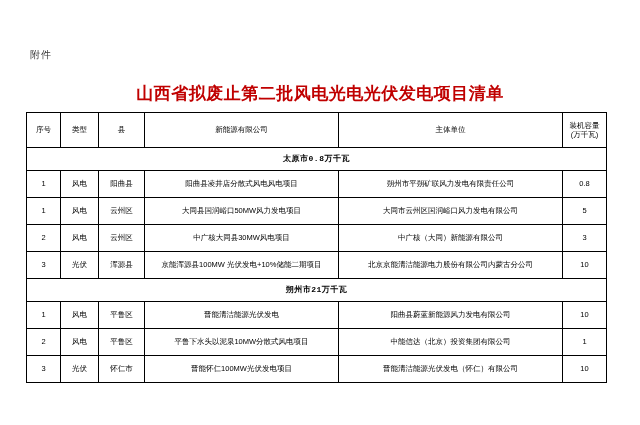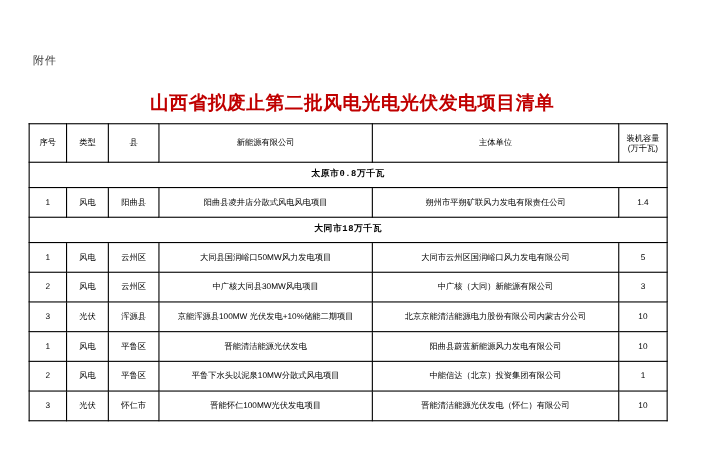--- a/index.html
+++ b/index.html
@@ -134,85 +134,85 @@
           <td class="data-cell">
             <span class="cell-text">阳曲县</span>
           </td>
           <td class="data-cell">
             <span class="cell-text">阳曲县凌井店分散式风电风电项目</span>
           </td>
           <td class="data-cell">
             <span class="cell-text">朔州市平朔矿联风力发电有限责任公司</span>
           </td>
           <td class="data-cell">
-            <span class="cell-text">1.4</span>
+            <span class="cell-text">0.8</span>
+          </td>
+        </tr>
+        <tr>
+          <td class="data-cell">
+            <span class="cell-text">1</span>
+          </td>
+          <td class="data-cell">
+            <span class="cell-text">风电</span>
+          </td>
+          <td class="data-cell">
+            <span class="cell-text">云州区</span>
+          </td>
+          <td class="data-cell">
+            <span class="cell-text">大同县国润峪口50MW风力发电项目</span>
+          </td>
+          <td class="data-cell">
+            <span class="cell-text">大同市云州区国润峪口风力发电有限公司</span>
+          </td>
+          <td class="data-cell">
+            <span class="cell-text">5</span>
+          </td>
+        </tr>
+        <tr>
+          <td class="data-cell">
+            <span class="cell-text">2</span>
+          </td>
+          <td class="data-cell">
+            <span class="cell-text">风电</span>
+          </td>
+          <td class="data-cell">
+            <span class="cell-text">云州区</span>
+          </td>
+          <td class="data-cell">
+            <span class="cell-text">中广核大同县30MW风电项目</span>
+          </td>
+          <td class="data-cell">
+            <span class="cell-text">中广核（大同）新能源有限公司</span>
+          </td>
+          <td class="data-cell">
+            <span class="cell-text">3</span>
+          </td>
+        </tr>
+        <tr>
+          <td class="data-cell">
+            <span class="cell-text">3</span>
+          </td>
+          <td class="data-cell">
+            <span class="cell-text">光伏</span>
+          </td>
+          <td class="data-cell">
+            <span class="cell-text">浑源县</span>
+          </td>
+          <td class="data-cell">
+            <span class="cell-text">京能浑源县100MW 光伏发电+10%储能二期项目</span>
+          </td>
+          <td class="data-cell">
+            <span class="cell-text">北京京能清洁能源电力股份有限公司内蒙古分公司</span>
+          </td>
+          <td class="data-cell">
+            <span class="cell-text">10</span>
           </td>
         </tr>
         <tr class="section-row">
-          <td colspan="6">大同市18万千瓦</td>
-        </tr>
-        <tr>
-          <td class="data-cell">
-            <span class="cell-text">1</span>
-          </td>
-          <td class="data-cell">
-            <span class="cell-text">风电</span>
-          </td>
-          <td class="data-cell">
-            <span class="cell-text">云州区</span>
-          </td>
-          <td class="data-cell">
-            <span class="cell-text">大同县国润峪口50MW风力发电项目</span>
-          </td>
-          <td class="data-cell">
-            <span class="cell-text">大同市云州区国润峪口风力发电有限公司</span>
-          </td>
-          <td class="data-cell">
-            <span class="cell-text">5</span>
-          </td>
-        </tr>
-        <tr>
-          <td class="data-cell">
-            <span class="cell-text">2</span>
-          </td>
-          <td class="data-cell">
-            <span class="cell-text">风电</span>
-          </td>
-          <td class="data-cell">
-            <span class="cell-text">云州区</span>
-          </td>
-          <td class="data-cell">
-            <span class="cell-text">中广核大同县30MW风电项目</span>
-          </td>
-          <td class="data-cell">
-            <span class="cell-text">中广核（大同）新能源有限公司</span>
-          </td>
-          <td class="data-cell">
-            <span class="cell-text">3</span>
-          </td>
-        </tr>
-        <tr>
-          <td class="data-cell">
-            <span class="cell-text">3</span>
-          </td>
-          <td class="data-cell">
-            <span class="cell-text">光伏</span>
-          </td>
-          <td class="data-cell">
-            <span class="cell-text">浑源县</span>
-          </td>
-          <td class="data-cell">
-            <span class="cell-text">京能浑源县100MW 光伏发电+10%储能二期项目</span>
-          </td>
-          <td class="data-cell">
-            <span class="cell-text">北京京能清洁能源电力股份有限公司内蒙古分公司</span>
-          </td>
-          <td class="data-cell">
-            <span class="cell-text">10</span>
-          </td>
+          <td colspan="6">朔州市21万千瓦</td>
         </tr>
         <tr>
           <td class="data-cell">
             <span class="cell-text">1</span>
           </td>
           <td class="data-cell">
             <span class="cell-text">风电</span>
           </td>
           <td class="data-cell">
             <span class="cell-text">平鲁区</span>

